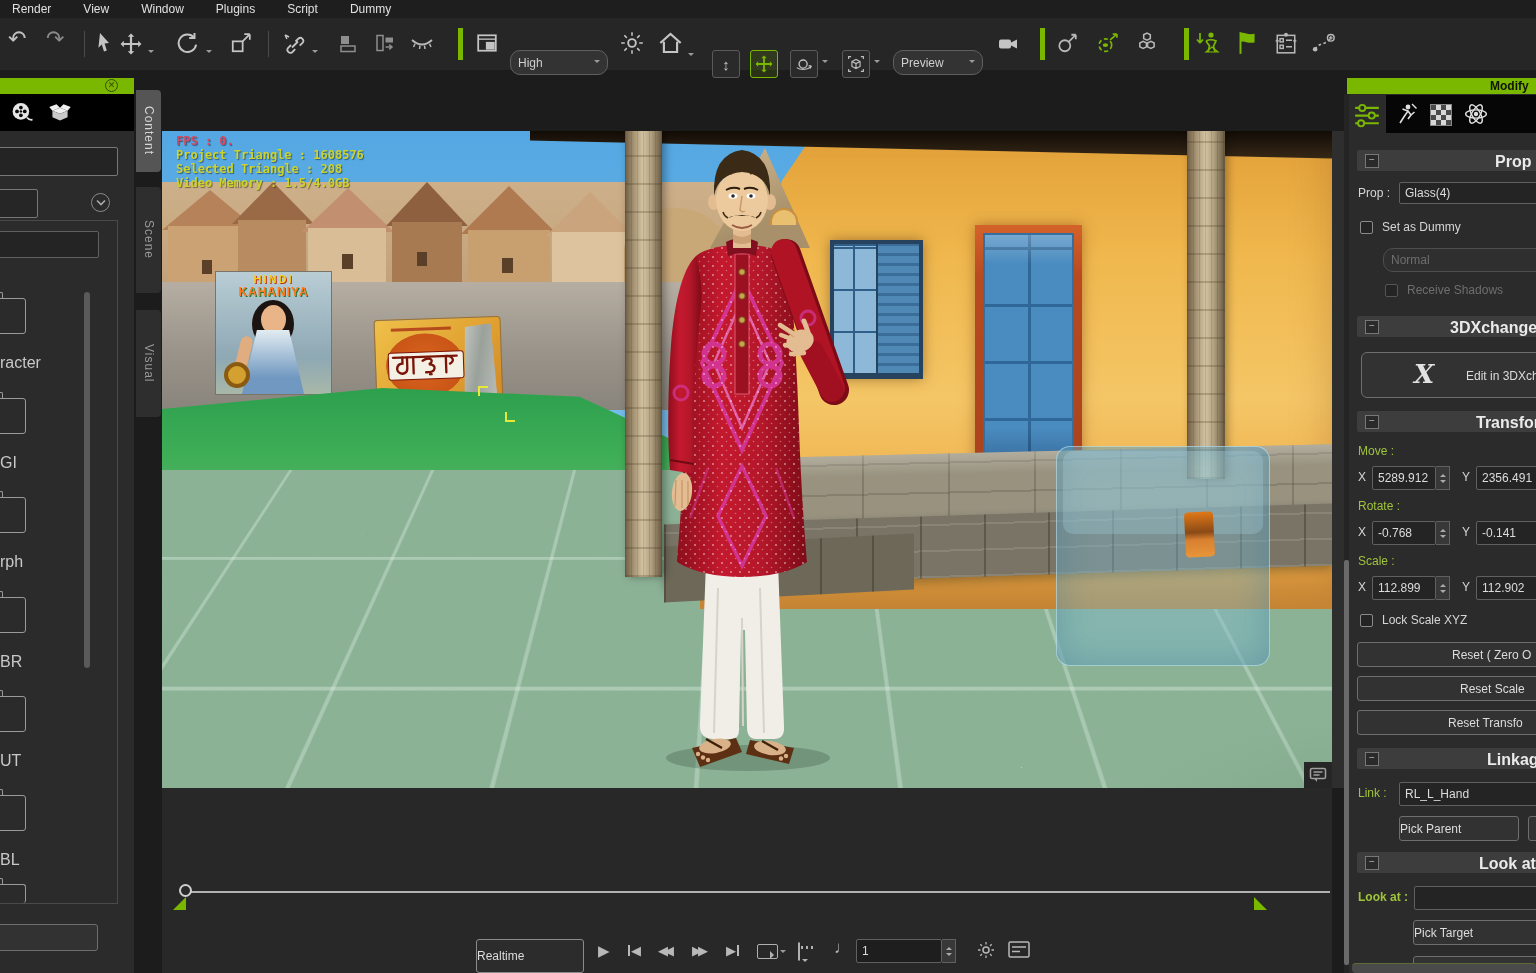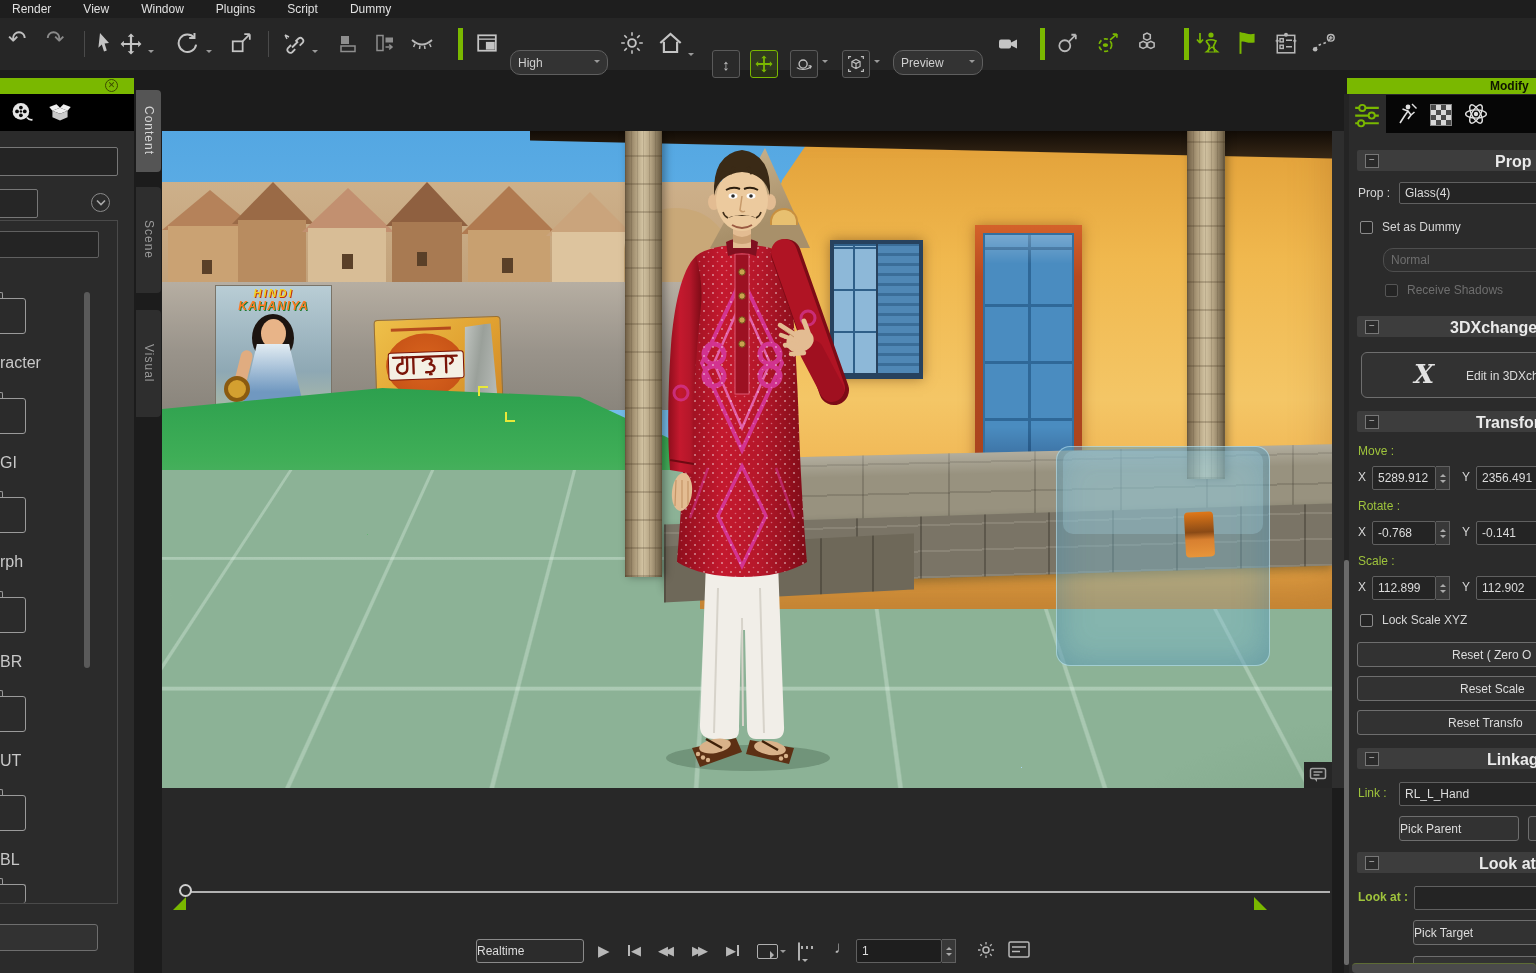--- a/index.html
+++ b/index.html
@@ -312,21 +312,21 @@
       <div class="house" style="left:390px;top:50px;width:76px;height:64px;background:#ddc49e;"></div>
       <div class="house" style="left:462px;top:26px;width:104px;height:88px;background:#c9a878;border-radius:50% 50% 0 0;"></div>
       <div class="house" style="left:40px;top:78px;width:10px;height:14px;background:#5a4028;"></div>
       <div class="house" style="left:180px;top:72px;width:11px;height:15px;background:#5a4028;"></div>
       <div class="house" style="left:255px;top:70px;width:10px;height:14px;background:#5a4028;"></div>
       <div class="house" style="left:340px;top:76px;width:11px;height:15px;background:#5a4028;"></div>
     </div>
 
     <div class="ab" style="left:0;top:151px;width:566px;height:128px;background:linear-gradient(180deg,#b6aea2,#99938a 55%,#8a857c),radial-gradient(120px 40px at 30% 40%,rgba(190,120,90,.3),transparent);"></div>
 
-    <div class="ab" style="left:53px;top:154px;width:115px;height:122px;background:linear-gradient(180deg,#b9cdd5,#8ea8b4 70%,#a8b8a8);border:1px solid #7a7468;filter:blur(.4px);overflow:hidden;font-style:italic;">
+    <div class="ab" style="left:53px;top:140px;width:115px;height:122px;background:linear-gradient(180deg,#b9cdd5,#8ea8b4 70%,#a8b8a8);border:1px solid #7a7468;filter:blur(.4px);overflow:hidden;">
       <div class="ab" style="left:0;top:1px;width:100%;text-align:center;font-weight:bold;font-size:11px;letter-spacing:2px;color:#f4d020;text-shadow:1px 1px 0 #c03010;">HINDI</div>
       <div class="ab" style="left:0;top:13px;width:100%;text-align:center;font-weight:bold;font-size:12px;letter-spacing:1px;color:#ff7a20;text-shadow:1px 1px 0 #207a30;">KAHANIYA</div>
       <div class="ab" style="left:36px;top:28px;width:42px;height:48px;border-radius:50%;background:#1c1410;"></div>
       <div class="ab" style="left:45px;top:33px;width:25px;height:29px;border-radius:50%;background:#e8b488;"></div>
       <div class="ab" style="left:26px;top:58px;width:62px;height:64px;background:linear-gradient(180deg,#e2ecf2,#7098c0 75%);clip-path:polygon(24% 0,76% 0,100% 100%,0 100%);"></div>
       <div class="ab" style="left:22px;top:64px;width:12px;height:34px;background:#e0ac80;border-radius:6px;transform:rotate(14deg);"></div>
       <div class="ab" style="left:8px;top:90px;width:26px;height:26px;border-radius:50%;background:#d4a030;border:4px solid #8a5a10;box-sizing:border-box;"></div>
     </div>
 
     <div class="ab" style="left:213px;top:187px;width:125px;height:86px;transform:rotate(-2deg);background:linear-gradient(135deg,#eec04a,#e0a030 60%,#d08828);border-radius:4px;border:1px solid #9a7030;overflow:hidden;">
@@ -466,41 +466,47 @@
         <circle cx="103" cy="58" r="1.8" fill="#2a2a2a"></circle>
       <path d="M94,58 L92,72 Q94,75 97,73" stroke="#c79a6a" stroke-width="1.5" fill="none"></path>
       <path d="M80,80 Q94,74 108,80 Q104,77 94,78 Q84,77 80,80 Z" fill="#43301a"></path>
       <path d="M80,80 Q76,78 75,74 M108,80 Q112,78 113,74" stroke="#43301a" stroke-width="1.5" fill="none"></path>
       <path d="M84,87 Q94,93 104,87" stroke="#9a5a42" stroke-width="2" fill="none"></path>
     </svg>
 
     <span class="ab" style="left:316px;top:255px;width:8px;height:8px;border-left:2px solid #e8e838;border-top:2px solid #e8e838;"></span>
     <span class="ab" style="left:343px;top:281px;width:8px;height:8px;border-left:2px solid #e8e838;border-bottom:2px solid #e8e838;"></span>
 
+    <div class="ab" style="left:14px;top:3px;">
+      <div class="stat" style="color:#d84860;">FPS : 0.</div>
+      <div class="stat" style="color:#cdd32c;">Project Triangle : 1608576</div>
+      <div class="stat" style="color:#cdd32c;">Selected Triangle : 208</div>
+      <div class="stat" style="color:#cdd32c;">Video Memory : 1.5/4.0GB</div>
+    </div>
 
     <div class="ab ic" style="right:0;bottom:0;width:28px;height:26px;background:#262626;">
       <svg width="18" height="16" viewBox="0 0 18 16">
           <rect x="1.5" y="1.5" width="15" height="10" rx="1.5" fill="none" stroke="#a0a0a0" stroke-width="1.5"></rect>
           <path d="M4.5 5 h9 M4.5 8 h6" stroke="#a0a0a0" stroke-width="1.3"></path>
           <path d="M5 11.5 L8 15 L8 11.5 Z" fill="#a0a0a0"></path>
         </svg>
     </div>
   </div>
 
   
   <div class="ab" style="left:1332px;top:131px;width:15px;height:657px;background:#2e2e2e;"></div>
 
   
   <div class="ab" style="left:162px;top:788px;width:1170px;height:185px;background:#282828;"></div>
   <div class="ab" style="left:180px;top:891px;width:1150px;height:2px;background:#b2b2b2;"></div>
   <div class="ab" style="left:179px;top:884px;width:13px;height:13px;border:2px solid #cfcfcf;border-radius:50%;background:#282828;box-sizing:border-box;"></div>
   <span class="ab" style="left:173px;top:897px;width:0;height:0;border-bottom:13px solid #7ab800;border-left:13px solid transparent;"></span>
   <span class="ab" style="left:1254px;top:897px;width:0;height:0;border-bottom:13px solid #7ab800;border-right:13px solid transparent;"></span>
 
-  <div class="ab pbtn" style="left:476px;top:939px;width:108px;height:24px;border-color:#8a8a8a;background:#2c2c2c;">
+  <div class="ab pbtn" style="left:476px;top:939px;width:108px;height:34px;border-color:#8a8a8a;background:#2c2c2c;">
     <span>Realtime</span>
   </div>
   <span class="ab transport" style="left:598px;top:942px;font-size:15px;">▶</span>
   <span class="ab transport" style="left:628px;top:943px;">
       <span class="tbar"></span>
       <span style="font-size:13px;">◀</span>
     </span>
   <span class="ab transport" style="left:658px;top:943px;letter-spacing:-4px;font-size:13px;">◀◀</span>
   <span class="ab transport" style="left:692px;top:943px;letter-spacing:-4px;font-size:13px;">▶▶</span>
   <span class="ab transport" style="left:726px;top:943px;">

